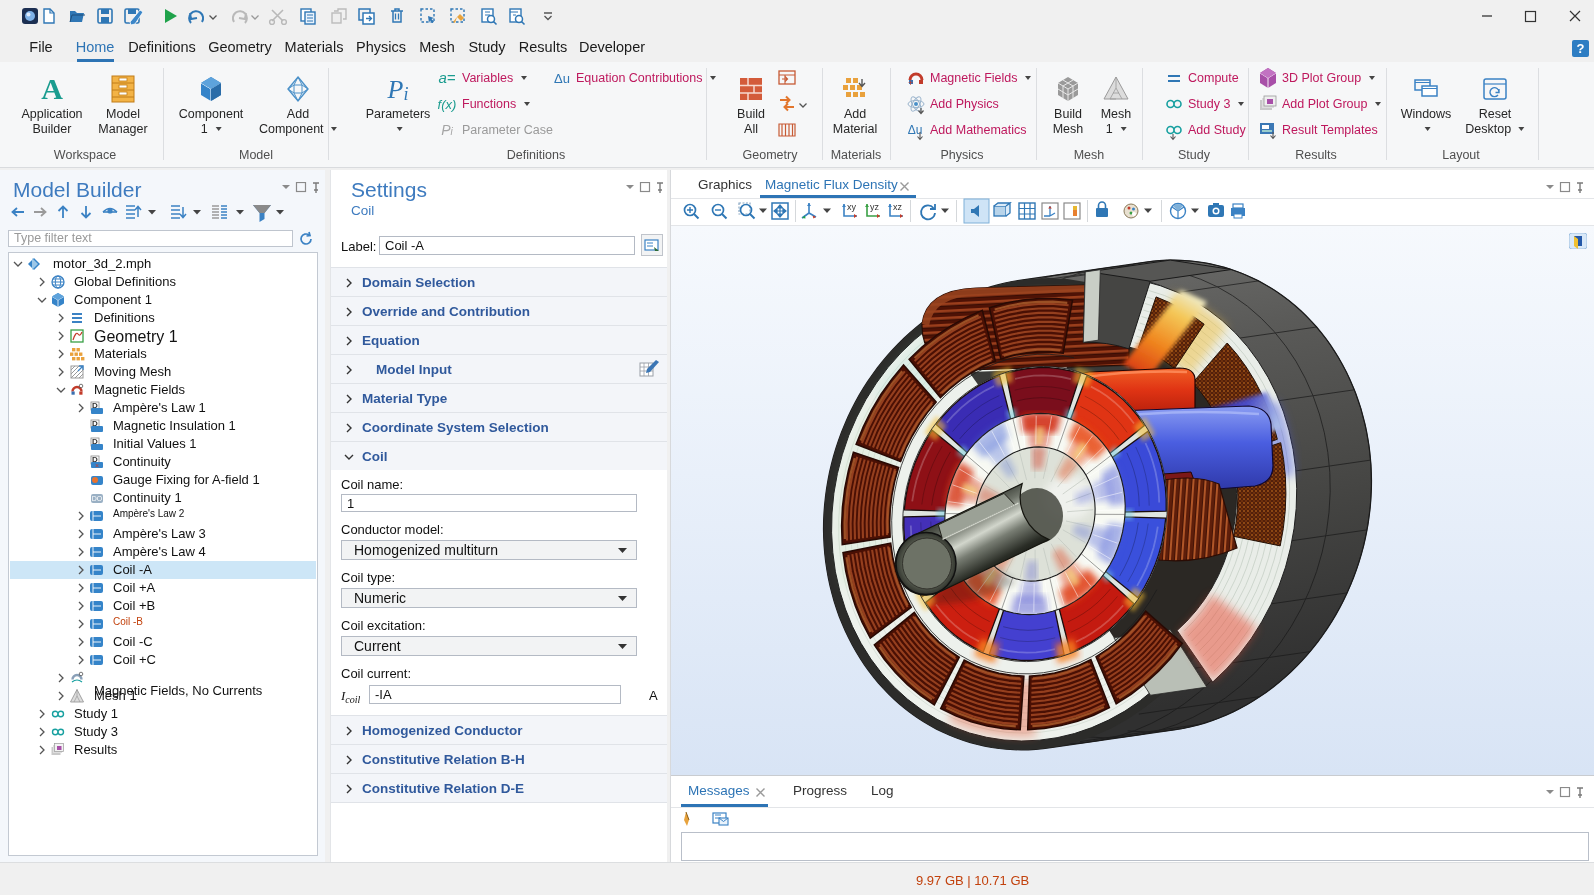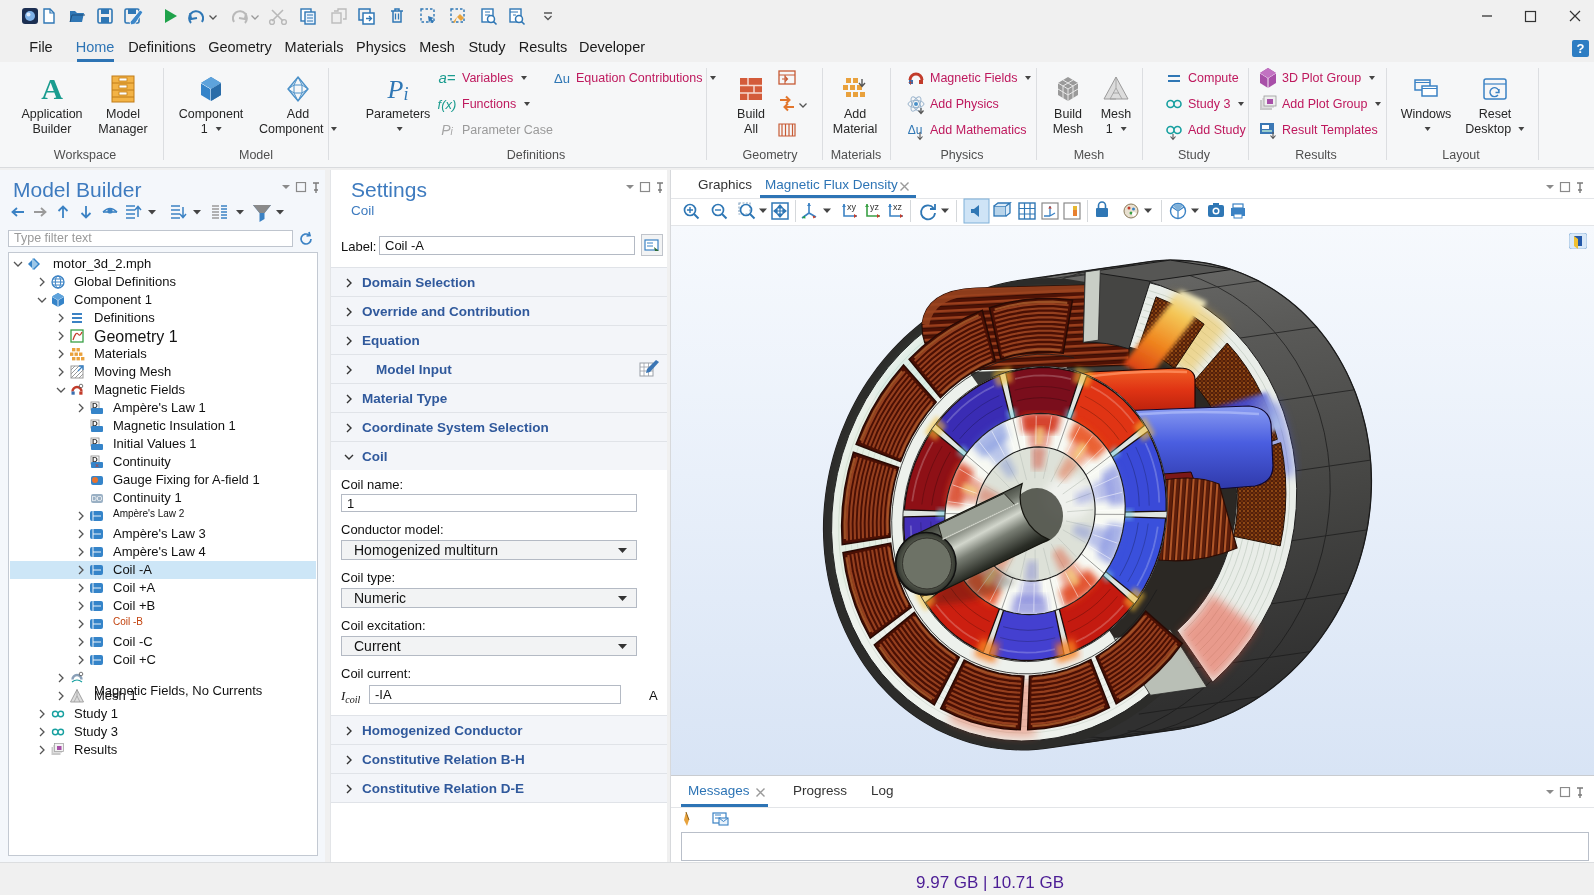--- a/index.html
+++ b/index.html
@@ -1282,13 +1282,13 @@
       <g transform="translate(32,0)">
         <rect x="0" y="3" width="13" height="10" fill="#fff" stroke="#3b82c4" stroke-width="1.2"></rect>
         <path d="M2 5 h6 M2 8 h6" stroke="#3b82c4" stroke-width="1"></path>
         <rect x="6" y="8" width="9" height="7" fill="#eaf3fc" stroke="#3b82c4" stroke-width="1.1"></rect>
         <path d="M6 8 l4.5 3.5 L15 8" fill="none" stroke="#3b82c4" stroke-width="1"></path>
       </g>
     </svg>
     <div class="abs" style="left:10px;top:662px;width:908px;height:29px;background:#fff;border:1px solid #b9bfc9"></div>
   </div>
 <div id="statusbar">
-    <div class="abs" style="left:916px;top:10px;font-size:17px;color:#4c1d95">9.97 GB | 10.71 GB</div>
+    <div class="abs" style="left:916px;top:10px;font-size:13px;color:#c2410c">9.97 GB | 10.71 GB</div>
   </div>
 </body></html>

